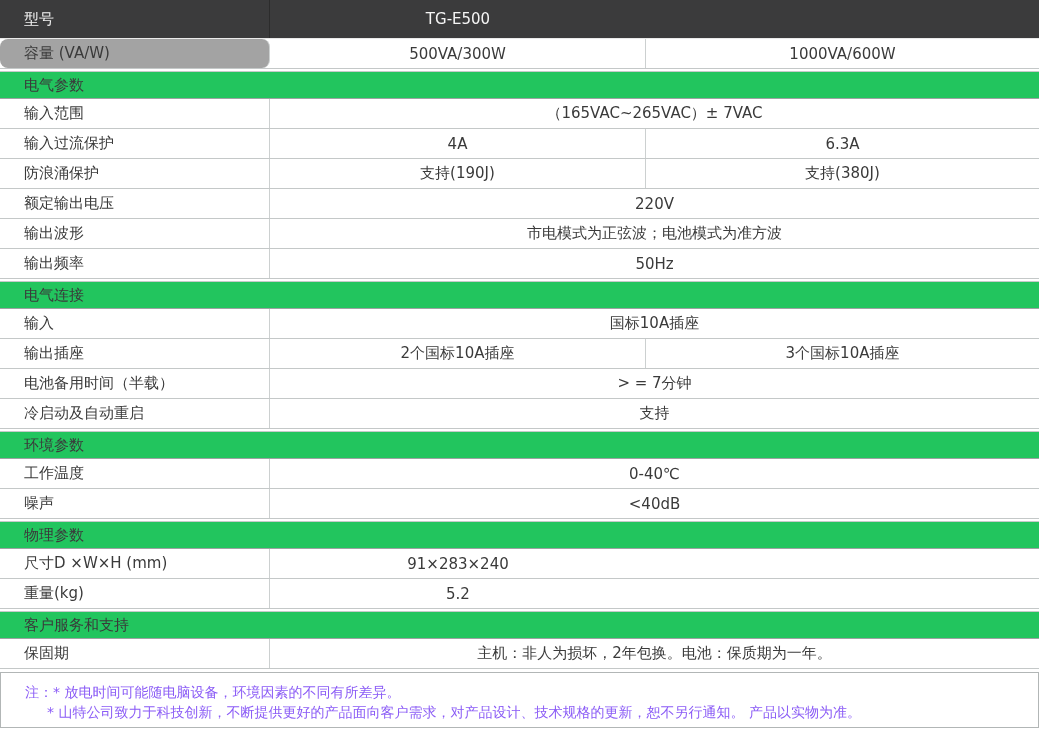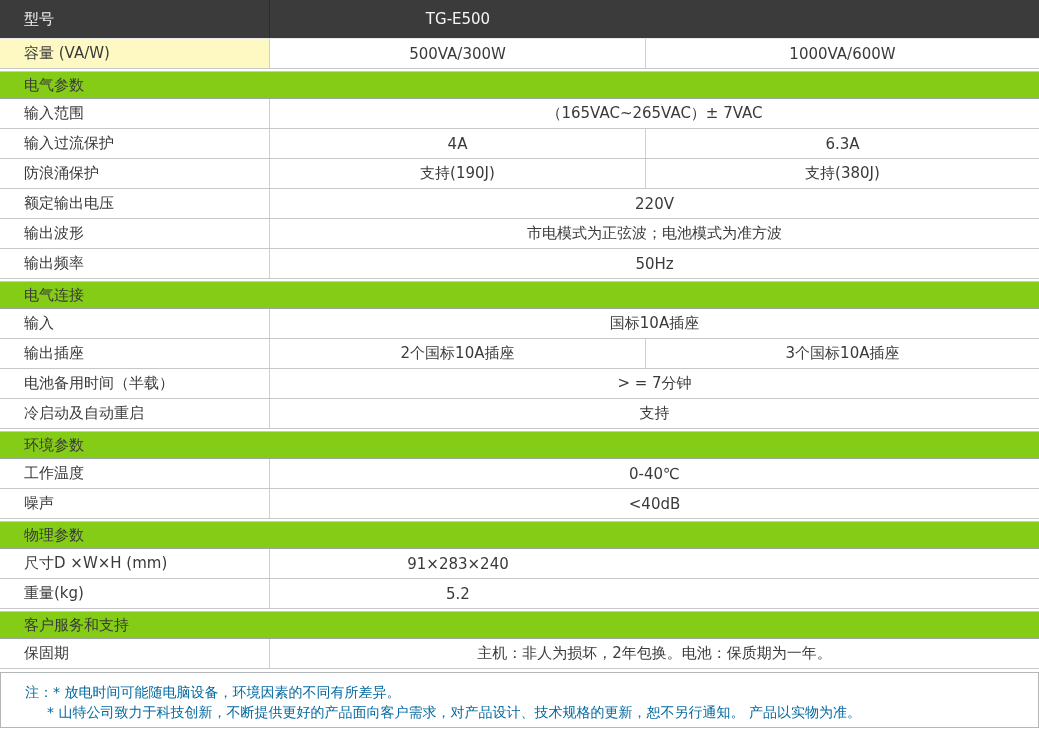--- a/index.html
+++ b/index.html
@@ -32,46 +32,46 @@
   .row.head .lab { border-right:1px solid #2c2c2c; }
   .row.head .val { border-right:1px solid #2c2c2c; }
   .row.head .val:last-child { border-right:none; }
 
   .lab {
     height:100%;
     display:flex; align-items:center;
     padding-left:24px;
     border-right:1px solid #ccd0d0;
   }
-  .lab.gray { background:#fef9c3; }
+  .lab.gray { background:#a3a3a3;border-radius:8px; }
   .val {
     height:100%;
     display:flex; align-items:center; justify-content:center;
     text-align:center;
   }
   .row.two .val.mid { border-right:1px solid #ccd0d0; }
 
   .section {
     height:28px;
     margin-top:2px;
-    background:#84cc16;
+    background:#22c55e;
     border-top:1px solid #c6caca;
     border-bottom:1px solid #9da2a2;
     display:flex; align-items:center;
     padding-left:24px;
     font-size:15px;
   }
 
   .notes {
     margin-top:3px;
     border:1px solid #b2b6b6;
     padding:9px 12px 10px 24px;
     font-size:14px;
     line-height:20px;
-    color:#0369a1;
+    color:#8b5cf6;
     height:56px;
   }
   .notes .line2 { padding-left:22px; }
 </style>
 </head>
 <body>
 
 <div class="spec-table">
 
   <div class="row head">

